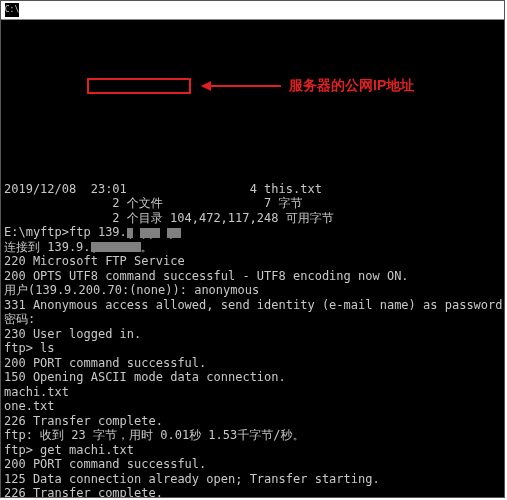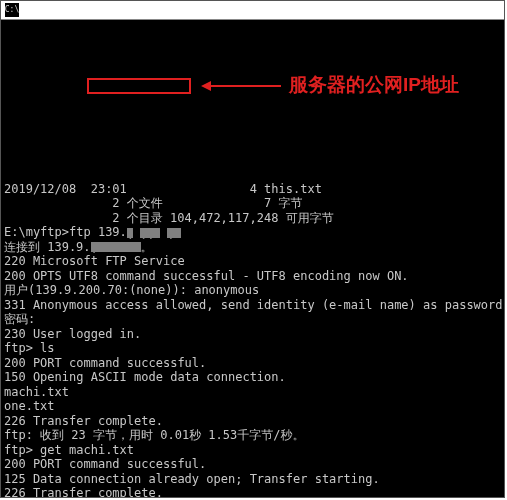--- a/index.html
+++ b/index.html
@@ -78,21 +78,21 @@
     position: absolute;
     width: 0; height: 0;
     border-top: 5px solid transparent;
     border-bottom: 5px solid transparent;
     border-right: 10px solid #e02020;
     pointer-events: none;
   }
   .annot {
     position: absolute;
     color: #e02020;
-    font-size: 19px;
+    font-size: 14px;
     font-weight: bold;
     font-family: "Microsoft YaHei","SimHei","SimSun",sans-serif;
     pointer-events: none;
   }
   .redact {
     display: inline-block;
     background: #808080;
     color: #808080;
     vertical-align: middle;
   }

